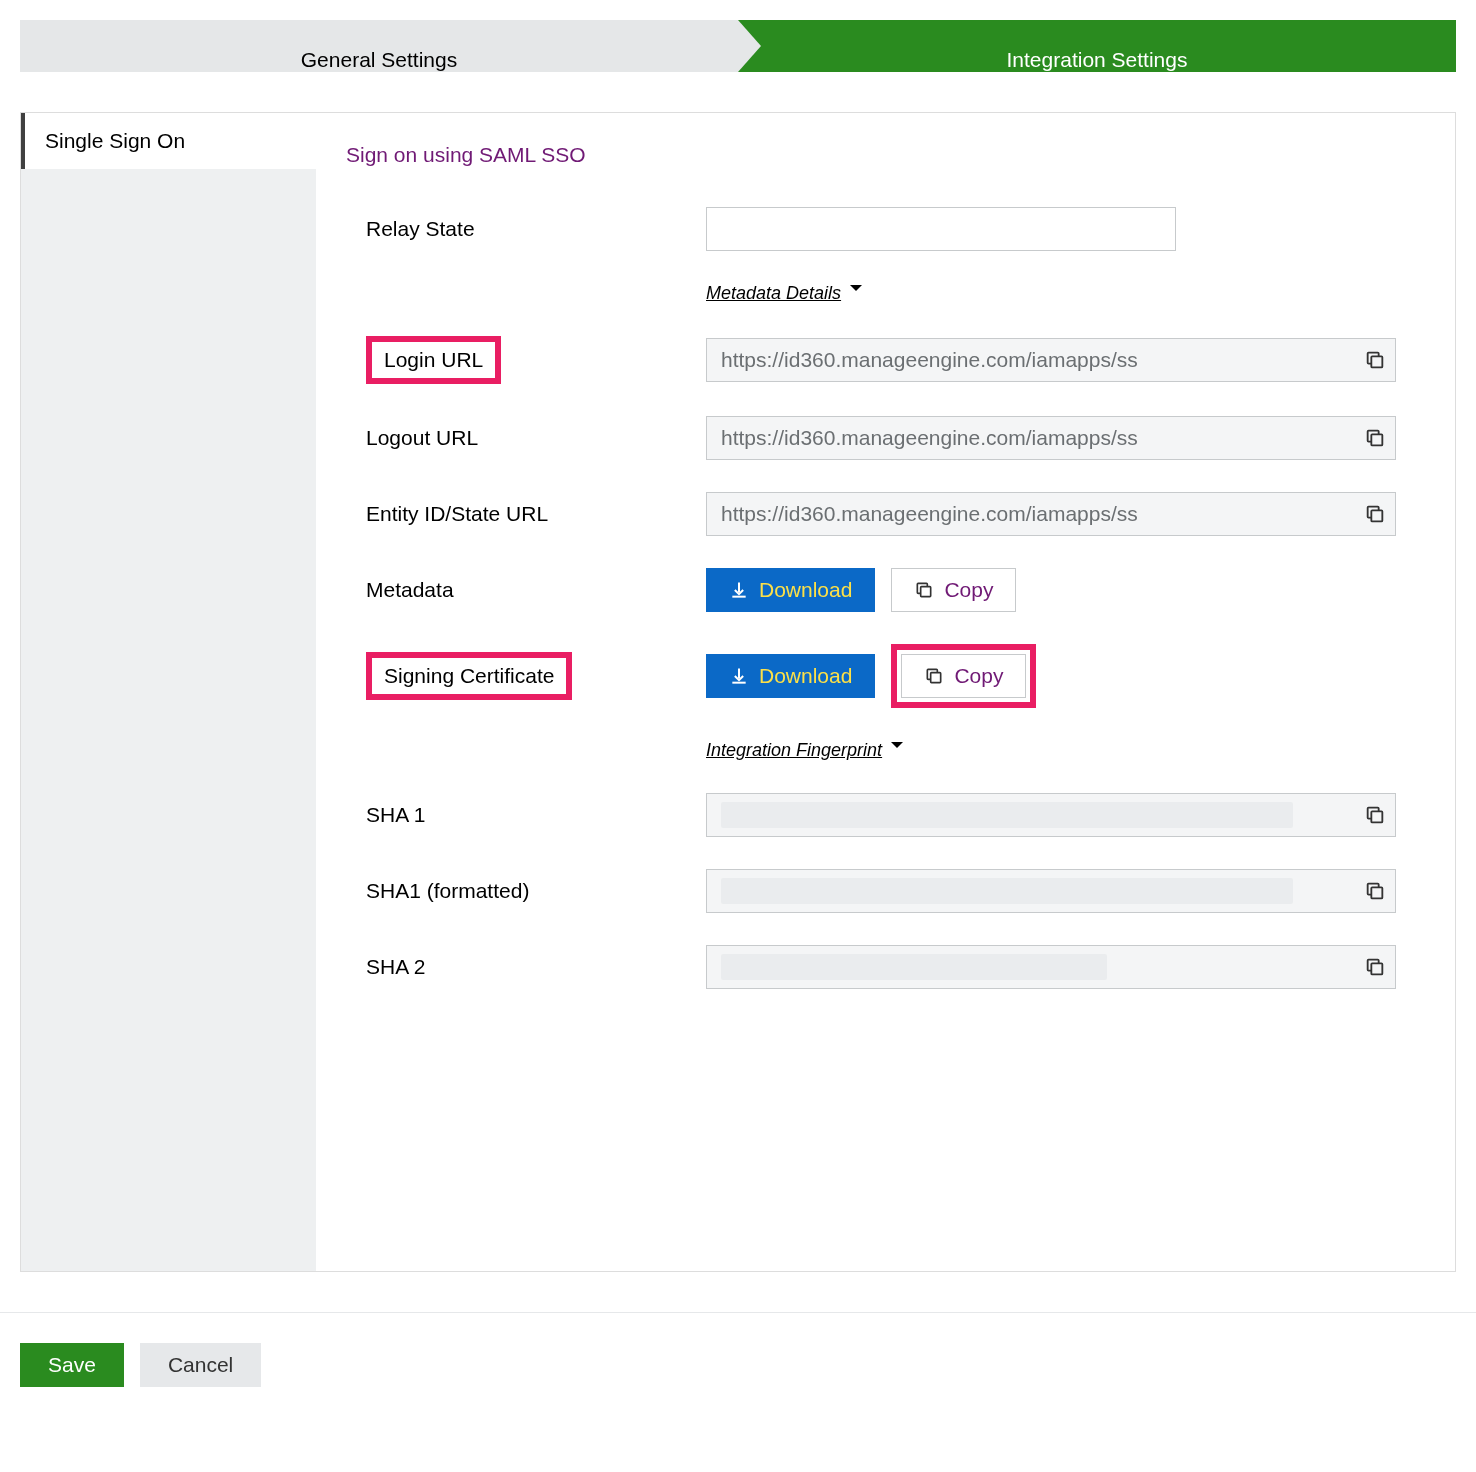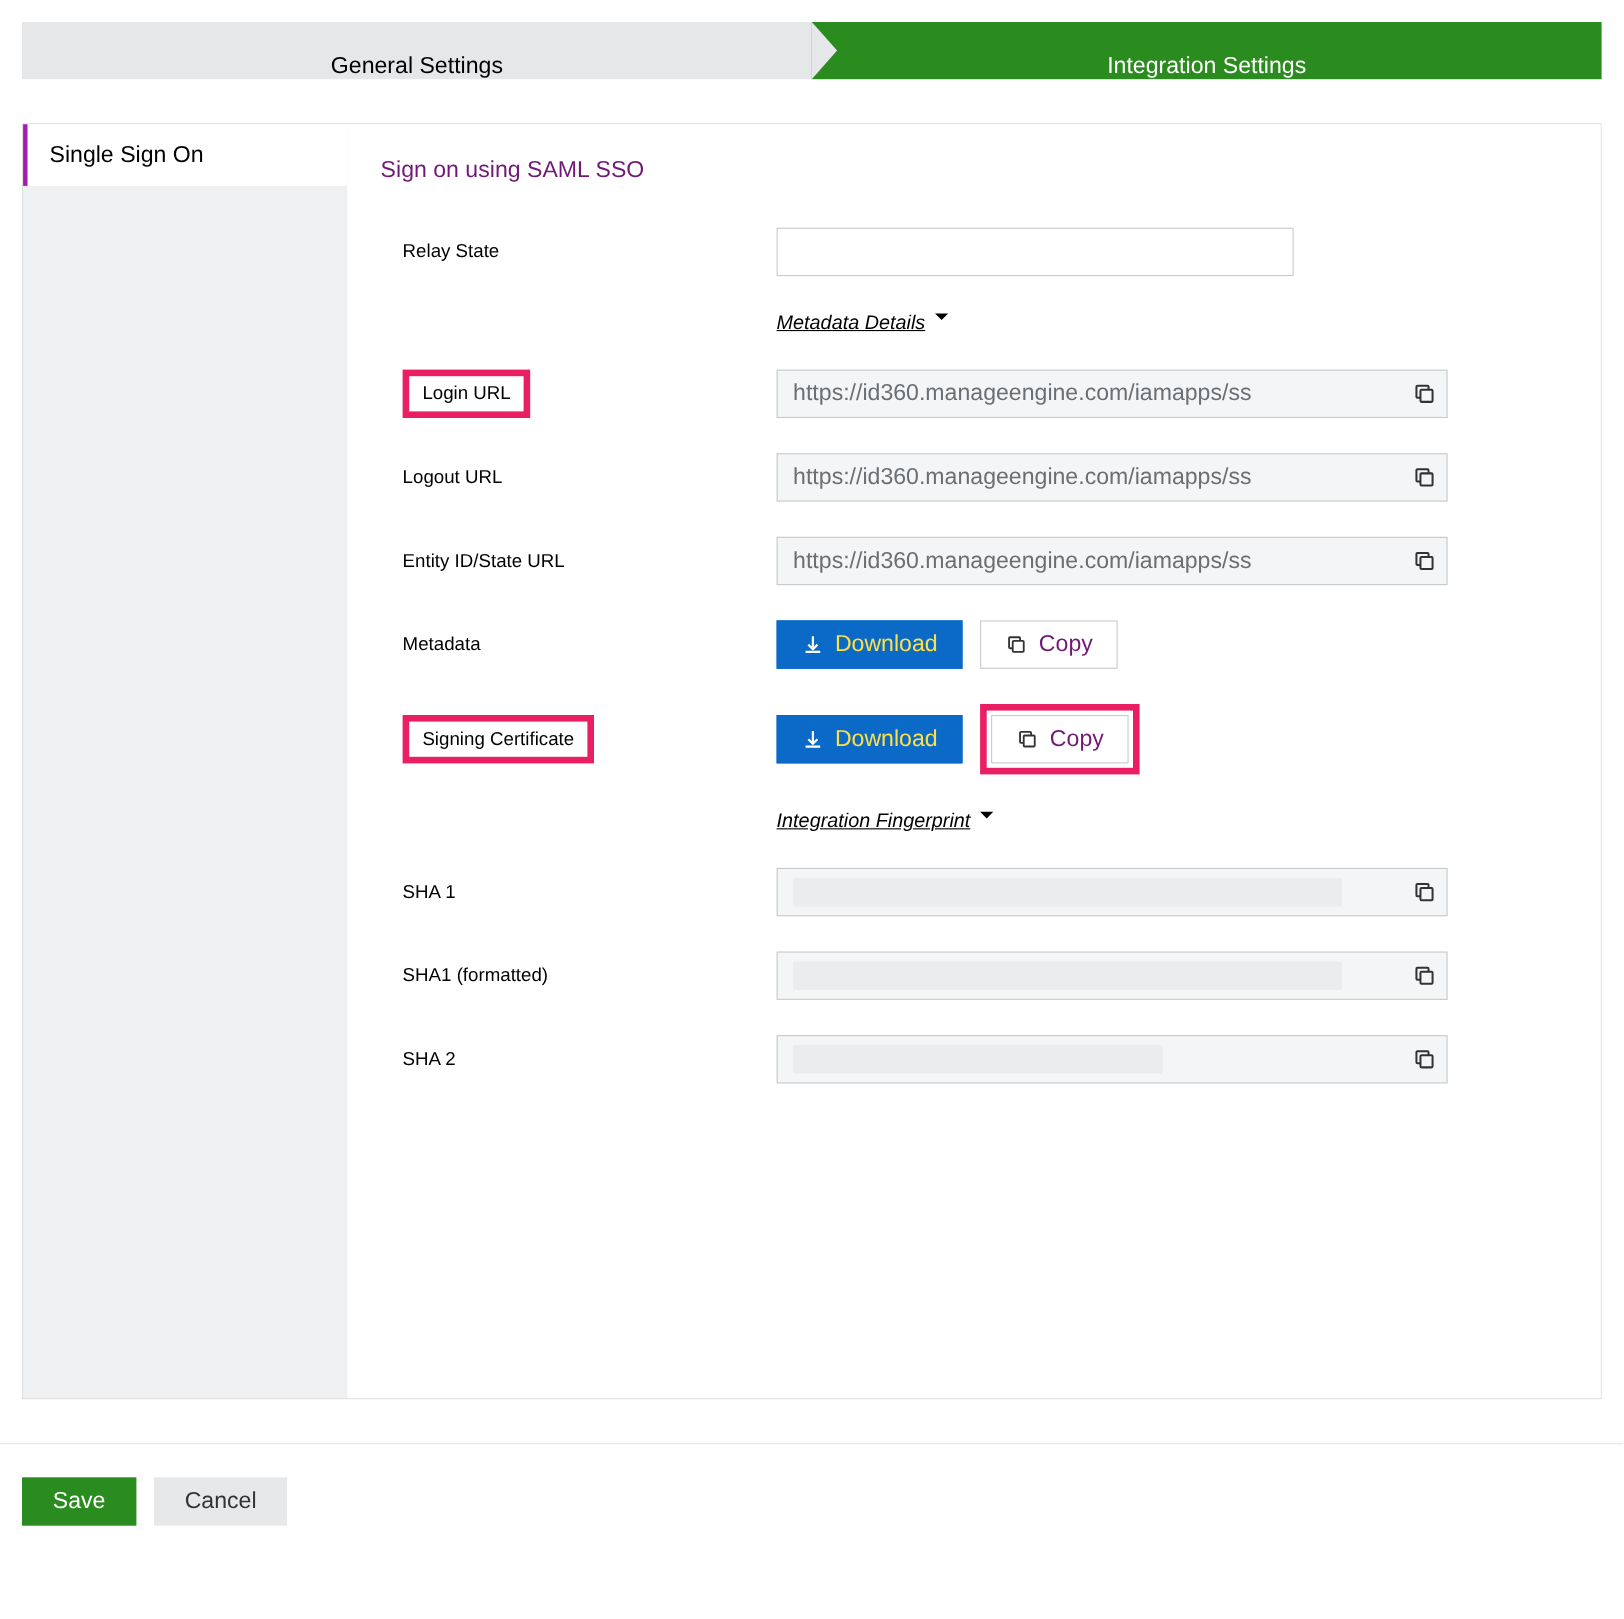--- a/index.html
+++ b/index.html
@@ -55,21 +55,21 @@
     width: 100%;
     min-height: 1160px;
     margin-bottom: 40px;
   }
   .sidebar {
     width: 295px;
     background: #eef0f1;
   }
   .sidebar-item {
     background: #fff;
-    border-left: 4px solid #a21caf;
+    border-left: 4px solid #404040;
     padding: 16px 20px;
     font-size: 21px;
   }
 
   .content {
     flex: 1;
     background: #fff;
     padding: 30px 40px 30px 30px;
   }
   .content-heading {
@@ -79,21 +79,21 @@
   }
 
   .form-row {
     display: flex;
     align-items: center;
     margin-bottom: 32px;
   }
   .label-col {
     width: 360px;
     padding-left: 20px;
-    font-size: 17px;
+    font-size: 21px;
   }
   .value-col {
     flex: 1;
     display: flex;
     align-items: center;
     gap: 16px;
   }
 
   .highlight-box {
     display: inline-block;
@@ -105,21 +105,21 @@
     width: 470px;
     height: 44px;
     border: 1px solid #c7cacc;
     padding: 0 12px;
     font-size: 18px;
     background: #fff;
   }
 
   .readonly-wrap {
     position: relative;
-    width: 610px;
+    width: 690px;
   }
   .readonly-input {
     width: 100%;
     height: 44px;
     border: 1px solid #c7cacc;
     background: #f4f5f6;
     color: #6b6f72;
     padding: 0 52px 0 14px;
     font-size: 21px;
     display: flex;

